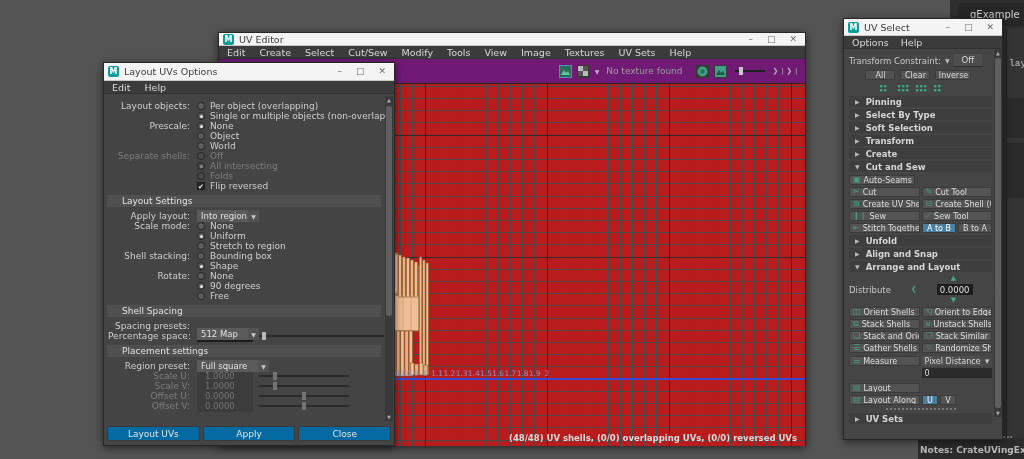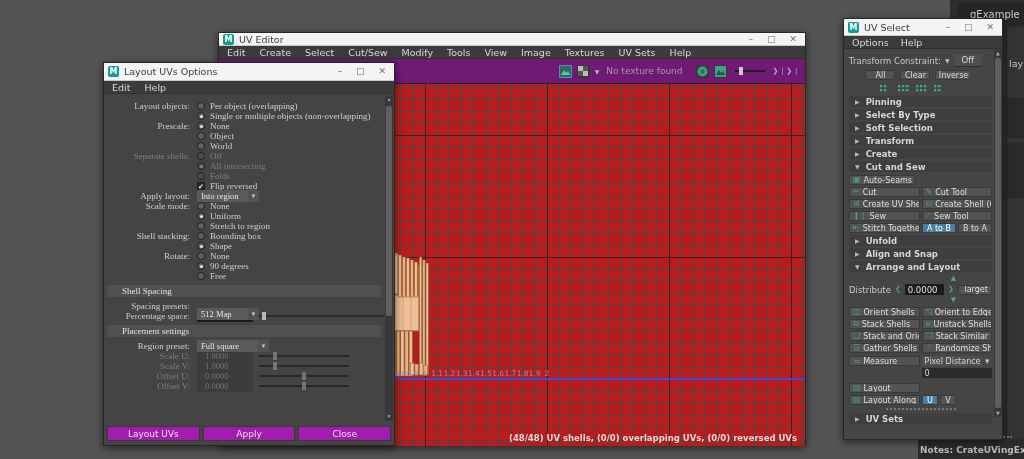--- a/index.html
+++ b/index.html
@@ -4,21 +4,21 @@
 <style>
   html,body{margin:0;padding:0;}
   body{width:1024px;height:459px;overflow:hidden;background:#555;font-family:"DejaVu Sans",sans-serif;
        -webkit-font-smoothing:antialiased;}
   .app{position:relative;width:1024px;height:459px;background:#545454;overflow:hidden;}
 
   
   .bg-panel{position:absolute;left:950px;top:0;width:74px;height:459px;background:#2e2e2e;}
   .bg-tab{position:absolute;left:958px;top:3px;width:66px;height:23px;background:#262626;color:#cfcfcf;
           font-size:10px;display:flex;align-items:center;padding-left:12px;overflow:hidden;white-space:nowrap;}
-  .bg-strip{position:absolute;left:1006px;top:28px;width:18px;height:410px;background:#343434;border-left:1px solid #222;}
+  .bg-strip{position:absolute;left:1006px;top:28px;width:18px;height:410px;background:#343434;border-left:1px solid #222;font-family:Liberation Mono, monospace;}
   .bg-strip .side-label{position:absolute;left:2px;top:30px;color:#c4c4c4;font-size:9.5px;}
   .bg-strip .cell{position:absolute;left:0;width:18px;background:#2a2a2a;}
   .bg-notes{position:absolute;left:918px;top:440px;width:106px;height:19px;background:#2b2b2b;color:#b9b9b9;
             font-size:9px;font-weight:bold;display:flex;align-items:center;padding-left:2px;white-space:nowrap;overflow:hidden;}
   .gripper{position:absolute;left:952px;top:436px;width:60px;border-top:2px dotted #6f6f6f;}
 
   
   .win{position:absolute;background:#454545;border:1px solid #272727;box-shadow:0 2px 8px rgba(0,0,0,.55);box-sizing:border-box;}
   .titlebar{background:#f4f4f4;display:flex;align-items:center;padding:0 4px;border-bottom:1px solid #c9c9c9;box-sizing:border-box;}
   .titlebar .maya-icon{width:11px;height:11px;background:#0f9c96;color:#fff;font-size:8px;font-weight:bold;
@@ -42,21 +42,21 @@
   .tb-slider .h{position:absolute;left:4px;top:-3px;width:4px;height:8px;background:#c9c9c9;}
   .tb-chevrons{color:#b5b5b5;font-size:7px;letter-spacing:1px;}
   .canvas{position:relative;width:586px;height:362px;background:#b91c1c;overflow:hidden;}
   .canvas svg{position:absolute;left:0;top:0;}
   .uv-status{position:absolute;right:8px;bottom:3px;color:#dcdcdc;font-size:8.5px;font-weight:bold;white-space:nowrap;}
 
   
   #layout-dialog{left:103px;top:62px;width:292px;height:384px;z-index:2;display:flex;flex-direction:column;}
   #layout-dialog .titlebar{height:18px;}
   #layout-dialog .menubar{height:13px;}
-  .dlg-body{position:relative;flex:1;background:#444;overflow:hidden;font-family:Liberation Serif, serif;}
+  .dlg-body{position:relative;flex:1;background:#444;overflow:hidden;}
   .dlg-scroll{position:absolute;left:0;top:0;right:10px;bottom:0;padding-top:7px;}
   .frow{display:flex;align-items:center;height:10px;margin:0 0 0 4px;}
   .flabel{width:82px;text-align:right;padding-right:7px;color:#cfcfcf;font-size:9px;flex:0 0 auto;white-space:nowrap;}
   .flabel.dis,.opt-text.dis{color:#7d7d7d;}
   .radio{width:8px;height:8px;border-radius:50%;background:#5f5f5f;border:1px solid #222;box-sizing:border-box;
          margin-right:5px;flex:0 0 auto;position:relative;}
   .radio.sel::after{content:"";position:absolute;left:1.5px;top:1.5px;width:3px;height:3px;border-radius:50%;background:#e9e9e9;}
   .radio.dis{background:#4b4b4b;}
   .radio.dis.sel::after{background:#8a8a8a;}
   .opt-text{color:#cfcfcf;font-size:9px;white-space:nowrap;}
@@ -68,21 +68,21 @@
       padding-left:4px;position:relative;box-sizing:border-box;}
   .dd .arr{position:absolute;right:0;top:0;width:11px;height:100%;background:#525252;display:flex;align-items:center;
            justify-content:center;color:#c9c9c9;font-size:6px;}
   .field{height:11px;background:#1d1d1d;color:#e0e0e0;font-size:8.5px;display:flex;align-items:center;
          padding:0 8px;width:56px;box-sizing:border-box;flex:0 0 auto;}
   .field.dis{background:#3c3c3c;color:#757575;}
   .sl-track{height:2px;background:#2a2a2a;width:90px;position:relative;margin-left:6px;flex:0 0 auto;}
   .sl-h{position:absolute;top:-3px;width:4px;height:8px;background:#b9b9b9;}
   .sl-h.dis{background:#747474;}
   .dlg-buttons{height:22px;display:flex;gap:3px;padding:3px 3px 4px;box-sizing:border-box;background:#444;}
-  .dlg-btn{flex:1;background:#a21caf;border:1px solid #393939;color:#e6e6e6;font-size:9px;display:flex;
+  .dlg-btn{flex:1;background:#0369a1;border:1px solid #393939;color:#e6e6e6;font-size:9px;display:flex;
            align-items:center;justify-content:center;border-radius:2px;}
   .vscroll{position:absolute;right:1px;width:8px;background:#383838;}
   .vscroll .sb-arr{position:absolute;left:0;width:8px;height:8px;color:#a5a5a5;font-size:5px;text-align:center;line-height:8px;}
   .vscroll .sb-thumb{position:absolute;left:1px;width:6px;background:#5f5f5f;border-radius:2px;}
 
   
   #uv-toolkit{left:843px;top:18px;width:160px;height:422px;z-index:3;display:flex;flex-direction:column;}
   #uv-toolkit .titlebar{height:17px;}
   #uv-toolkit .menubar{height:13px;gap:12px;}
   .tk-body{position:relative;flex:1;background:#454545;overflow:hidden;padding:3px 10px 0 5px;box-sizing:border-box;}
@@ -427,20 +427,21 @@
               <span class="flabel dis"></span>
               <span class="radio dis"></span>
               <span class="opt-text dis">Folds</span>
             </div>
           </div>
         <div class="frow">
           <span class="flabel"></span>
           <span class="checkbox">✔</span>
           <span class="opt-text">Flip reversed</span>
         </div>
+        <div class="sect-bar">Layout Settings</div>
         <div class="frow">
           <span class="flabel">Apply layout:</span>
           <span class="dd" style="width:62px;">
             <span>Into region</span>
               <span class="arr">▼</span>
           </span>
         </div>
         <div>
             <div class="frow">
               <span class="flabel">Scale mode:</span>
@@ -686,21 +687,21 @@
       <div class="tk-bar">
           <span class="tri">▶</span>
           <span>Align and Snap</span>
         </div>
       <div class="tk-bar">
           <span class="tri">▼</span>
           <span>Arrange and Layout</span>
         </div>
 
       <div class="chev" style="margin:3px 0 1px 66px;">▲</div>
-      <div class="tk-row" style="gap:4px;">
+      <div class="tk-row" style="gap:20px;">
         <span class="tc-label">Distribute</span>
         <span class="chev">❮</span>
         <span class="dist-field">0.0000</span>
         <span class="chev">❯</span>
         <div class="tkb" style="width:38px;justify-content:center;">Target</div>
       </div>
       <div class="chev" style="margin:1px 0 3px 66px;">▼</div>
 
       <div class="tk-grid2">
         <div class="tkb">

